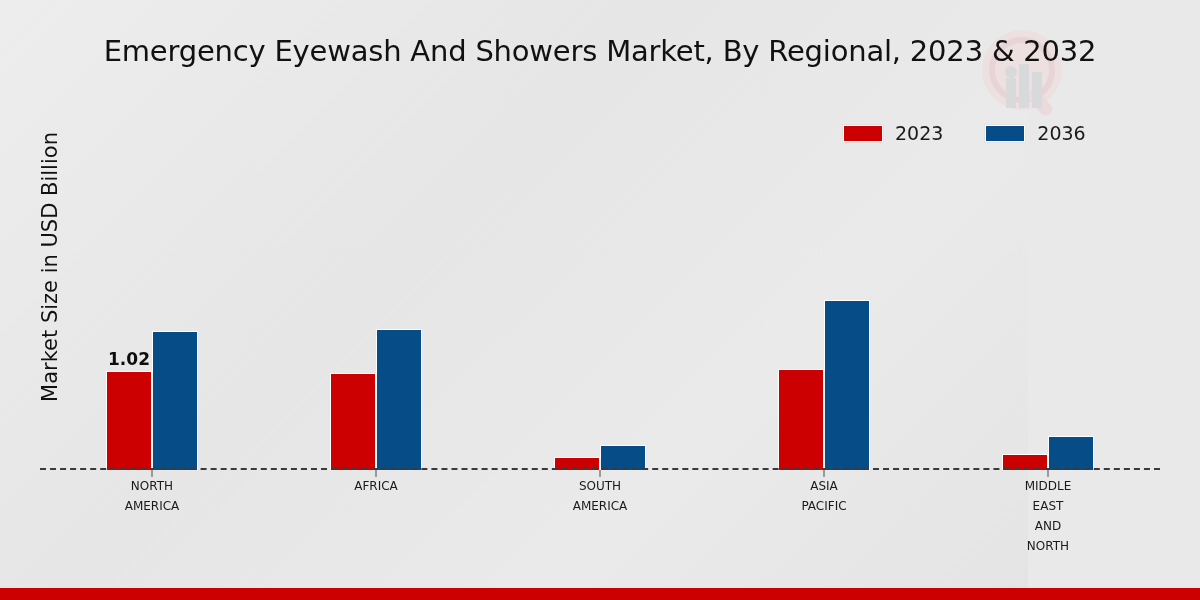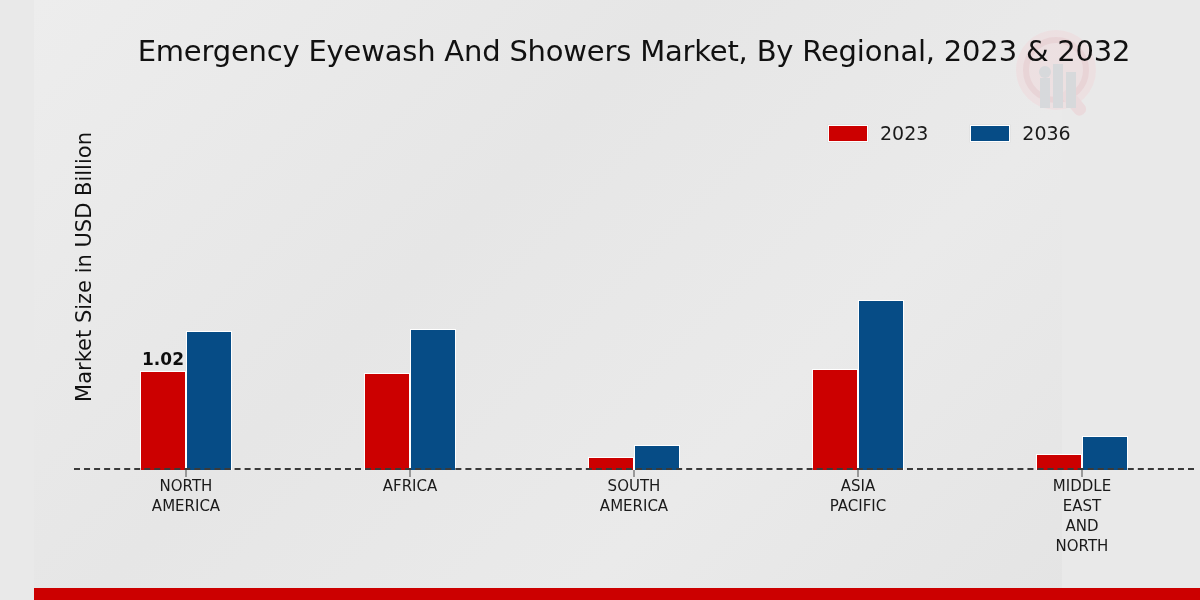--- a/index.html
+++ b/index.html
@@ -9,21 +9,20 @@
     background: #e9e9e9;
     overflow: hidden;
     position: relative;
   }
   .canvas {
     position: absolute;
     left:0; top:0;
     width:1028px; height:600px;
     background:
       linear-gradient(135deg, #ededed 0%, #e6e6e6 40%, #eaeaea 70%, #e4e4e4 100%);
-    margin-left: 34px;
   }
 
   
   .watermark {
     position:absolute;
     left:975px; top:22px;
     width:100px; height:100px;
     opacity:0.55;
     pointer-events:none;
   }
@@ -51,21 +50,21 @@
     transform-origin: center center;
     text-align:center;
     font-size:21px;
     color:#111;
     white-space:nowrap;
   }
 
   
   .legend {
     position:absolute;
-    left:794px; top:122px;
+    left:843px; top:122px;
     display:flex;
     align-items:flex-end;
     gap:42px;
   }
   .legend-item { display:flex; align-items:center; gap:12px; }
   .legend-swatch {
     width:40px; height:17px;
     border:1px solid #ffffff;
     box-shadow:0 0 0 0.5px rgba(0,0,0,0.06);
   }
@@ -124,21 +123,21 @@
     left:50%; bottom:-7px;
     width:1px; height:7px;
     background:#4a4a4a;
     transform:translateX(-50%);
   }
   .cat-label {
     position:absolute;
     left:50%; top:326px;
     transform:translateX(-50%);
     text-align:center;
-    font-size:15px;
+    font-size:12px;
     color:#1a1a1a;
     line-height:20px;
     white-space:pre-line;
   }
 
   
   .bottom-strip {
     position:absolute;
     left:0; bottom:0;
     width:1200px; height:12px;

